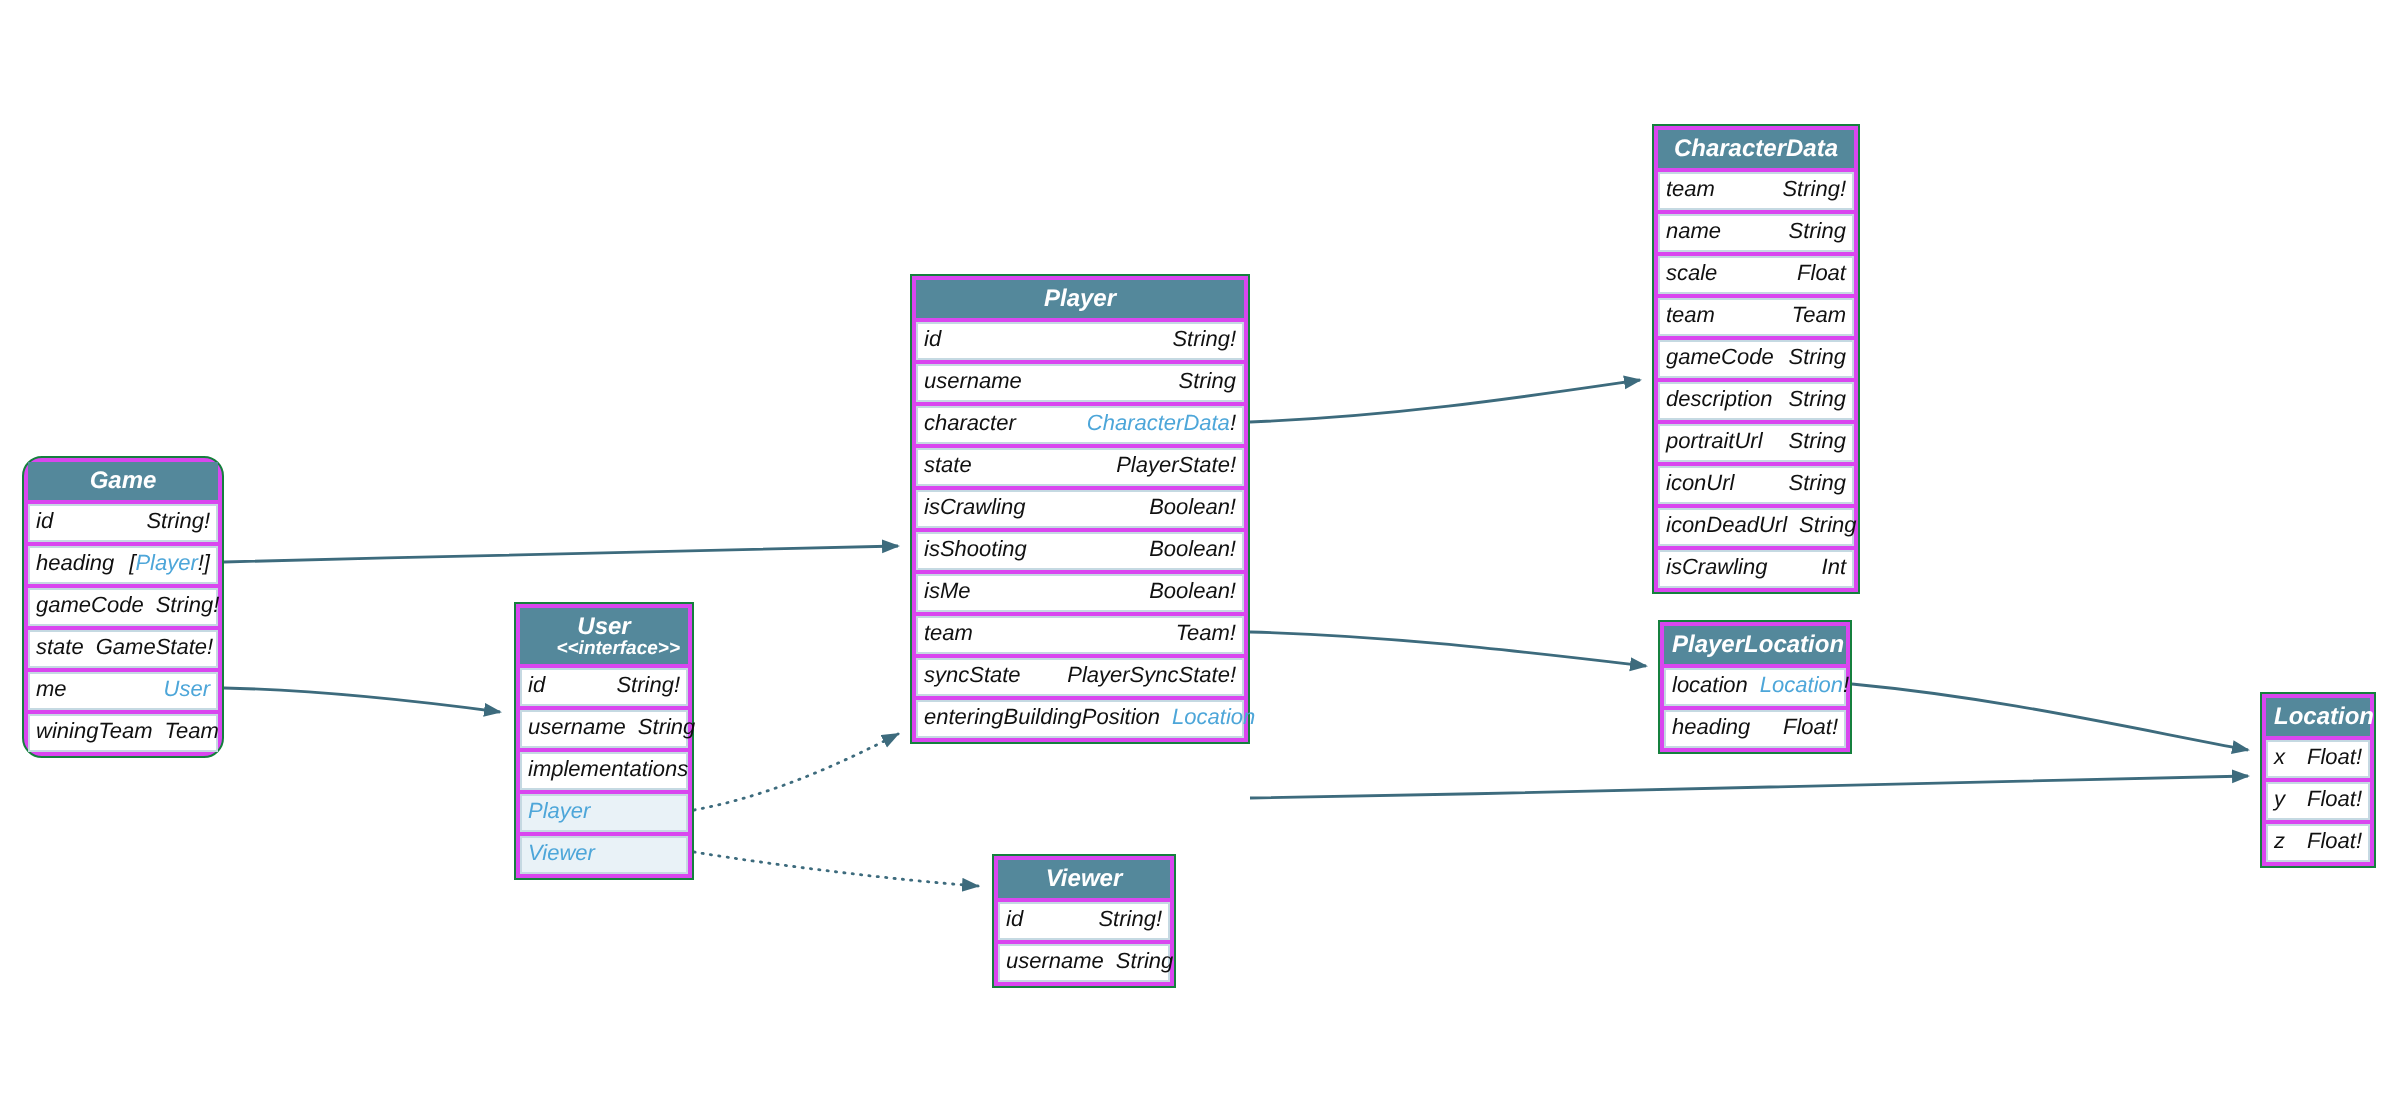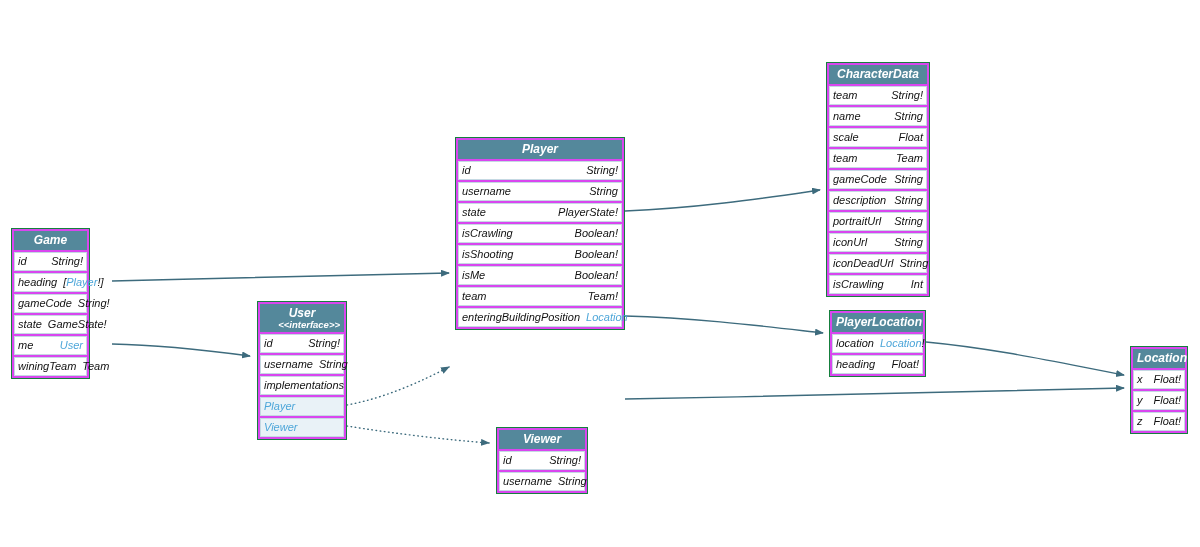--- a/index.html
+++ b/index.html
@@ -36,21 +36,21 @@
       <path d="M112,344 C160,345 205,350 250,356" marker-end="url(#arr)"></path>
       <path d="M625,211 C700,208 765,198 820,190" marker-end="url(#arr)"></path>
       <path d="M625,316 C700,318 770,327 823,333" marker-end="url(#arr)"></path>
       <path d="M625,399 C800,396 990,391 1124,388" marker-end="url(#arr)"></path>
       <path d="M926,342 C1000,349 1065,364 1124,375" marker-end="url(#arr)"></path>
       <path stroke-dasharray="0.6,3.6" stroke-linecap="round" d="M347,405 C385,398 420,382 449,367" marker-end="url(#arr)"></path>
       <path stroke-dasharray="0.6,3.6" stroke-linecap="round" d="M347,426 C390,433 448,440 489,443" marker-end="url(#arr)"></path>
     </g>
   </svg>
 
-  <div class="node" style="left:11px;top:228px;width:79px;">
+  <div class="node" style="left:11px;top:228px;width:101px;border-radius:10px;">
     <div class="hd"><span class="title">Game</span></div>
     <div class="body">
         <div class="row">
           <span class="fname">id</span>
           <span class="ftype"><span>String!</span></span>
         </div>
         <div class="row">
           <span class="fname">heading</span>
           <span class="ftype"><span>[</span><span class="lk">Player</span><span>!]</span></span>
         </div>
@@ -101,40 +101,48 @@
     <div class="body">
         <div class="row">
           <span class="fname">id</span>
           <span class="ftype"><span>String!</span></span>
         </div>
         <div class="row">
           <span class="fname">username</span>
           <span class="ftype"><span>String</span></span>
         </div>
         <div class="row">
+          <span class="fname">character</span>
+          <span class="ftype"><span class="lk">CharacterData</span><span>!</span></span>
+        </div>
+        <div class="row">
           <span class="fname">state</span>
           <span class="ftype"><span>PlayerState!</span></span>
         </div>
         <div class="row">
           <span class="fname">isCrawling</span>
           <span class="ftype"><span>Boolean!</span></span>
         </div>
         <div class="row">
           <span class="fname">isShooting</span>
           <span class="ftype"><span>Boolean!</span></span>
         </div>
         <div class="row">
           <span class="fname">isMe</span>
           <span class="ftype"><span>Boolean!</span></span>
         </div>
         <div class="row">
           <span class="fname">team</span>
           <span class="ftype"><span>Team!</span></span>
         </div>
         <div class="row">
+          <span class="fname">syncState</span>
+          <span class="ftype"><span>PlayerSyncState!</span></span>
+        </div>
+        <div class="row">
           <span class="fname">enteringBuildingPosition</span>
           <span class="ftype"><span class="lk">Location</span></span>
         </div>
       </div>
   </div>
 
   <div class="node" style="left:496px;top:427px;width:92px;">
     <div class="hd"><span class="title">Viewer</span></div>
     <div class="body">
         <div class="row">

